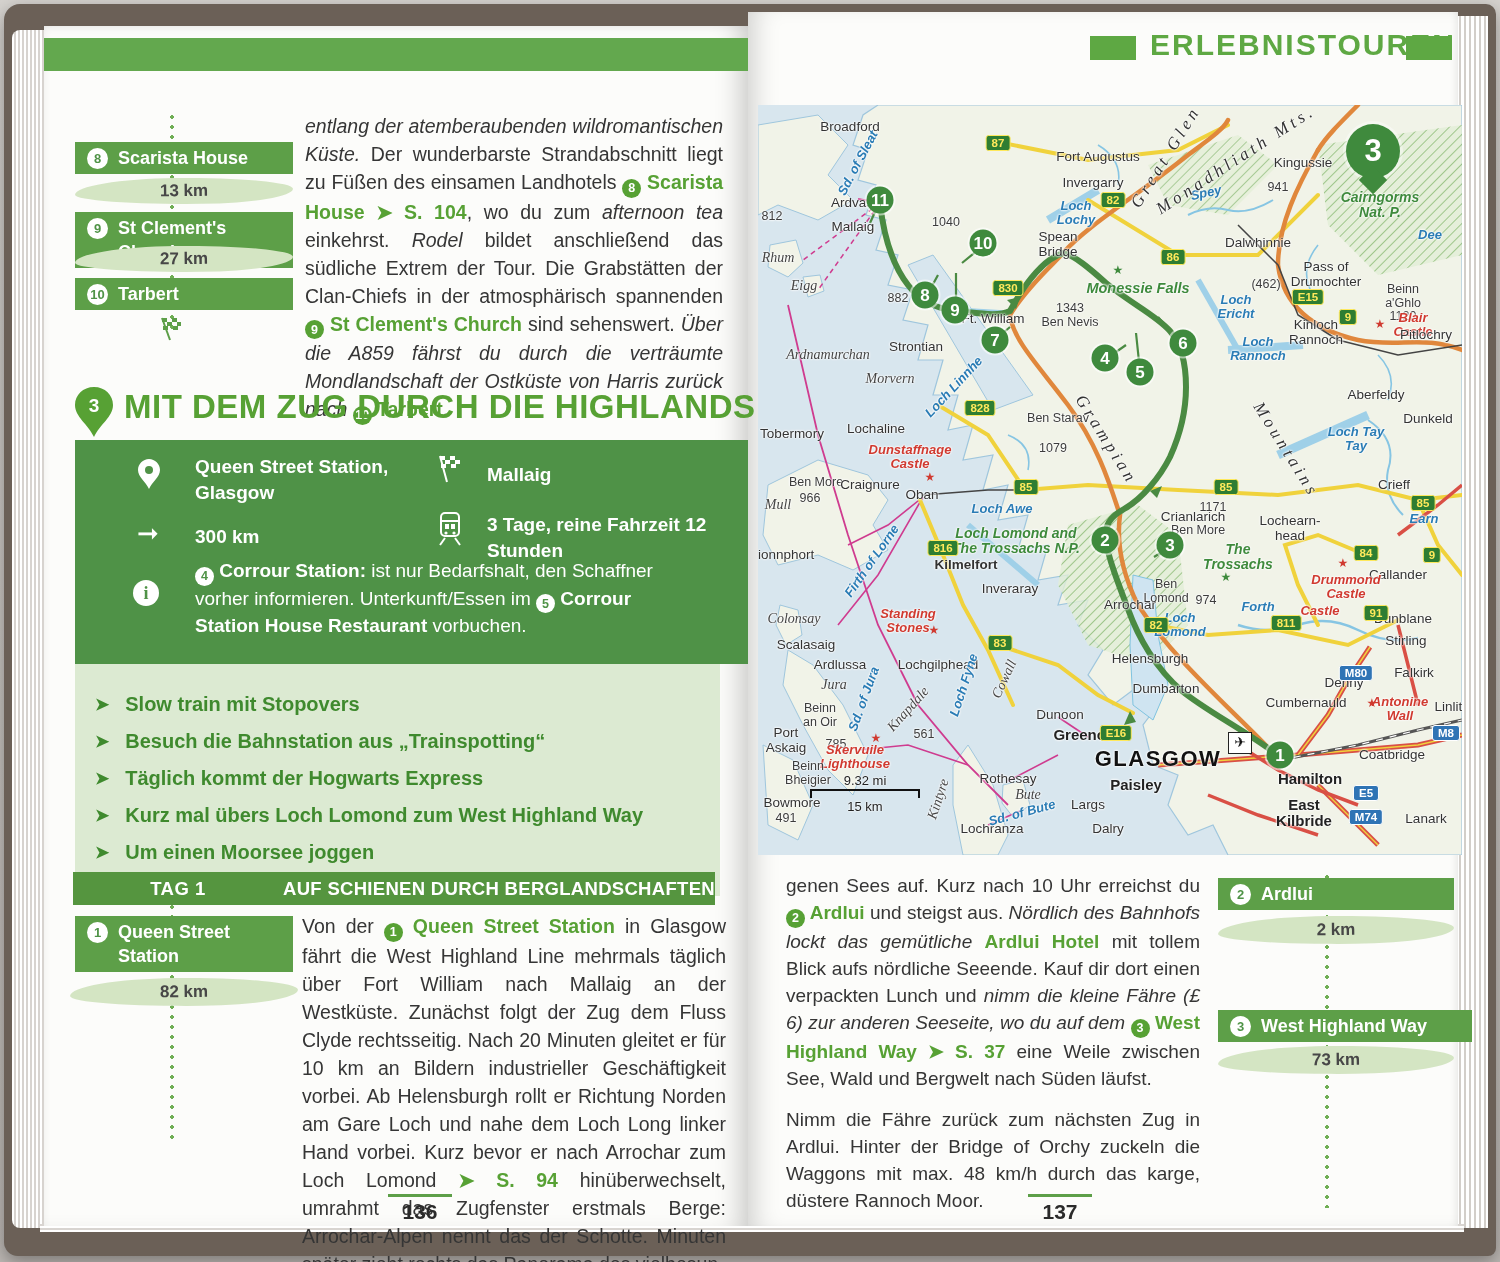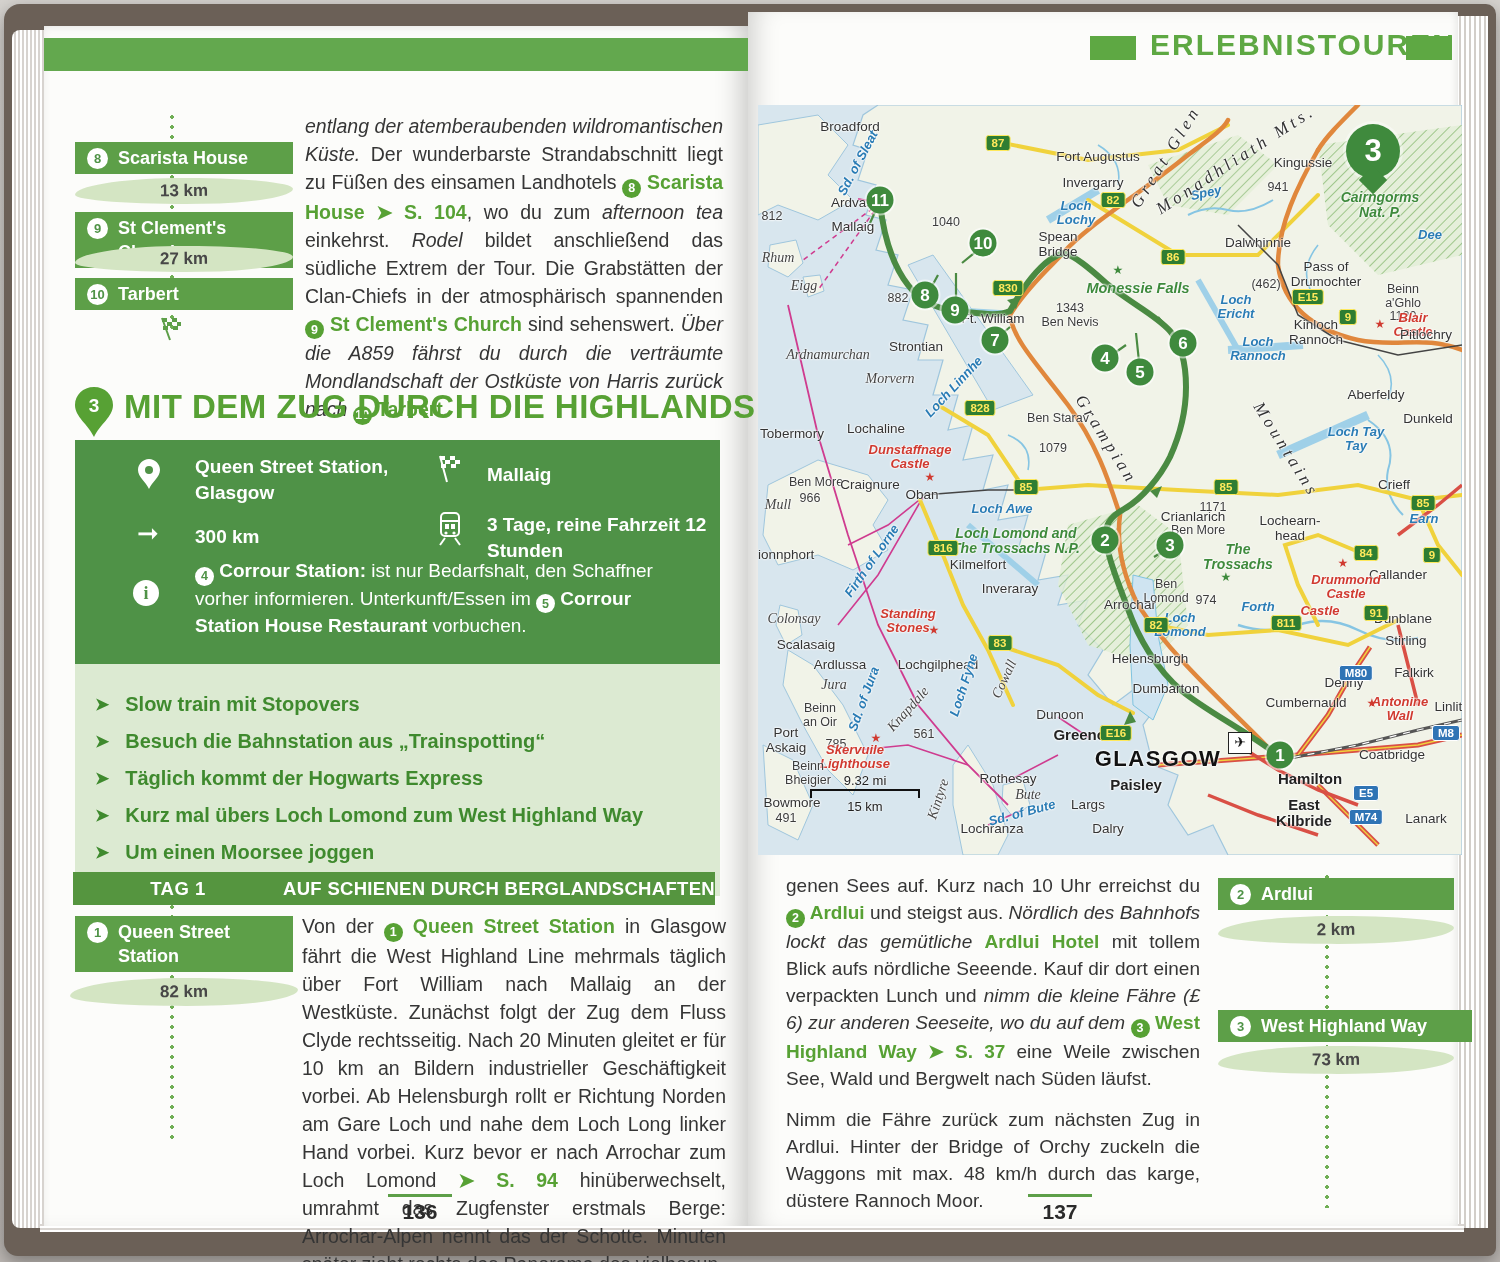--- a/index.html
+++ b/index.html
@@ -142,21 +142,21 @@
 </div>
 
 <div class="para" style="left:305px;top:112px;width:418px;"><span class="r-i">entlang der atemberaubenden wildromantischen Küste.</span><span> Der wunderbarste Strandabschnitt liegt zu Füßen des einsamen Landhotels </span><span class="r-n">8</span><span class="r-g"> Scarista House ➤ S. 104</span><span>, wo du zum </span><span class="r-i">afternoon tea</span><span> einkehrst. </span><span class="r-i">Rodel</span><span> bildet anschließend das südliche Extrem der Tour. Die Grabstätten der Clan-Chiefs in der atmosphärisch spannenden </span><span class="r-n">9</span><span class="r-g"> St Clement's Church</span><span> sind sehenswert. </span><span class="r-i">Über die A859 fährst du durch die verträumte Mondlandschaft der Ostküste von Harris zurück nach </span><span class="r-n">10</span><span class="r-g"> Tarbert</span><span>.</span></div>
 
 <svg class="pin3" style="left:74px;top:386px;" viewBox="0 0 40 52">
   <path d="M20,1 C31,1 39,9 39,19 C39,31 26,38 20,51 C14,38 1,31 1,19 C1,9 9,1 20,1 Z" fill="#57a134"></path>
   <text x="20" y="26" text-anchor="middle" fill="#fff" font-size="19" font-weight="bold" font-family="Liberation Sans, sans-serif">3</text>
 </svg>
 <div class="tour-title" style="left:124px;top:388px;">MIT DEM ZUG DURCH DIE HIGHLANDS</div>
 
-<div class="infobox" style="left:75px;top:440px;width:645px;height:224px;">
+<div class="infobox" style="left:75px;top:440px;width:645px;height:224px;padding-left:28px;">
   <svg class="abs" style="left:62px;top:18px;" width="24" height="32" viewBox="0 0 24 32">
     <path d="M12,1 C18,1 23,6 23,12 C23,19 15,24 12,31 C9,24 1,19 1,12 C1,6 6,1 12,1 Z" fill="#fff"></path>
         <circle cx="12" cy="12" r="4" fill="#4f9247"></circle>
   </svg>
   <div class="ib-text" style="left:120px;top:14px;width:215px;font-weight:700;">Queen Street Station, Glasgow</div>
   <svg class="abs" style="left:360px;top:14px;" width="28" height="30" viewBox="0 0 28 30">
     <line x1="5" y1="2" x2="12" y2="28" stroke="#fff" stroke-width="2"></line>
     <g fill="#fff">
           <rect x="5" y="2" width="5" height="4"></rect>
           <rect x="15" y="2" width="5" height="4"></rect>
@@ -400,21 +400,21 @@
         <div class="ml w" style="left: 666px; top: 414px;">Earn</div>
         <div class="ml R" style="left: 348px; top: 335px; transform: translate(-50%, -50%) rotate(58deg);">Grampian</div>
         <div class="ml R" style="left: 528px; top: 345px; transform: translate(-50%, -50%) rotate(58deg);">Mountains</div>
         <div class="ml n" style="left: 258px; top: 436px;">Loch Lomond and
 The Trossachs N.P.</div>
         <div class="ml n" style="left: 480px; top: 452px;">The
 Trossachs</div>
         <div class="ml sg" style="left: 468px; top: 472px;">★</div>
         <div class="ml t" style="left: 24px; top: 450px;">Fionnphort</div>
         <div class="ml w" style="left: 114px; top: 456px; transform: translate(-50%, -50%) rotate(-55deg);">Firth of Lorne</div>
-        <div class="ml t" style="left: 220px; top: 460px;">Kilmelfort</div>
+        <div class="ml t" style="left: 208px; top: 460px; font-weight: bold;">Kilmelfort</div>
         <div class="ml t" style="left: 252px; top: 484px;">Inveraray</div>
         <div class="ml t" style="left: 372px; top: 500px;">Arrochar</div>
         <div class="ml p" style="left: 408px; top: 486px;">Ben
 Lomond</div>
         <div class="ml p" style="left: 448px; top: 496px;">974</div>
         <div class="ml w" style="left: 422px; top: 520px;">Loch
 Lomond</div>
         <div class="ml t" style="left: 640px; top: 470px;">Callander</div>
         <div class="ml o" style="left: 588px; top: 482px;">Drummond
 Castle</div>

